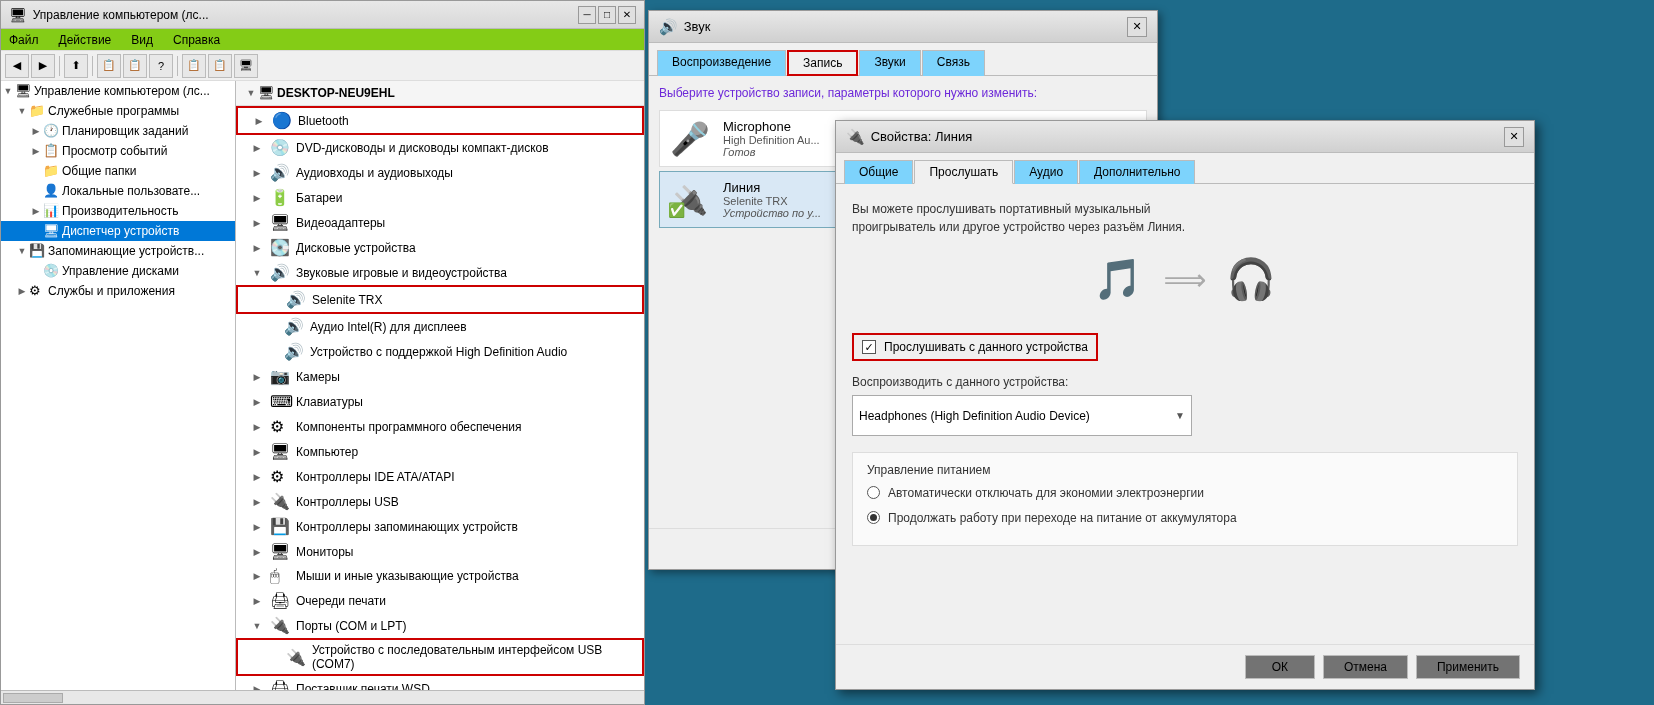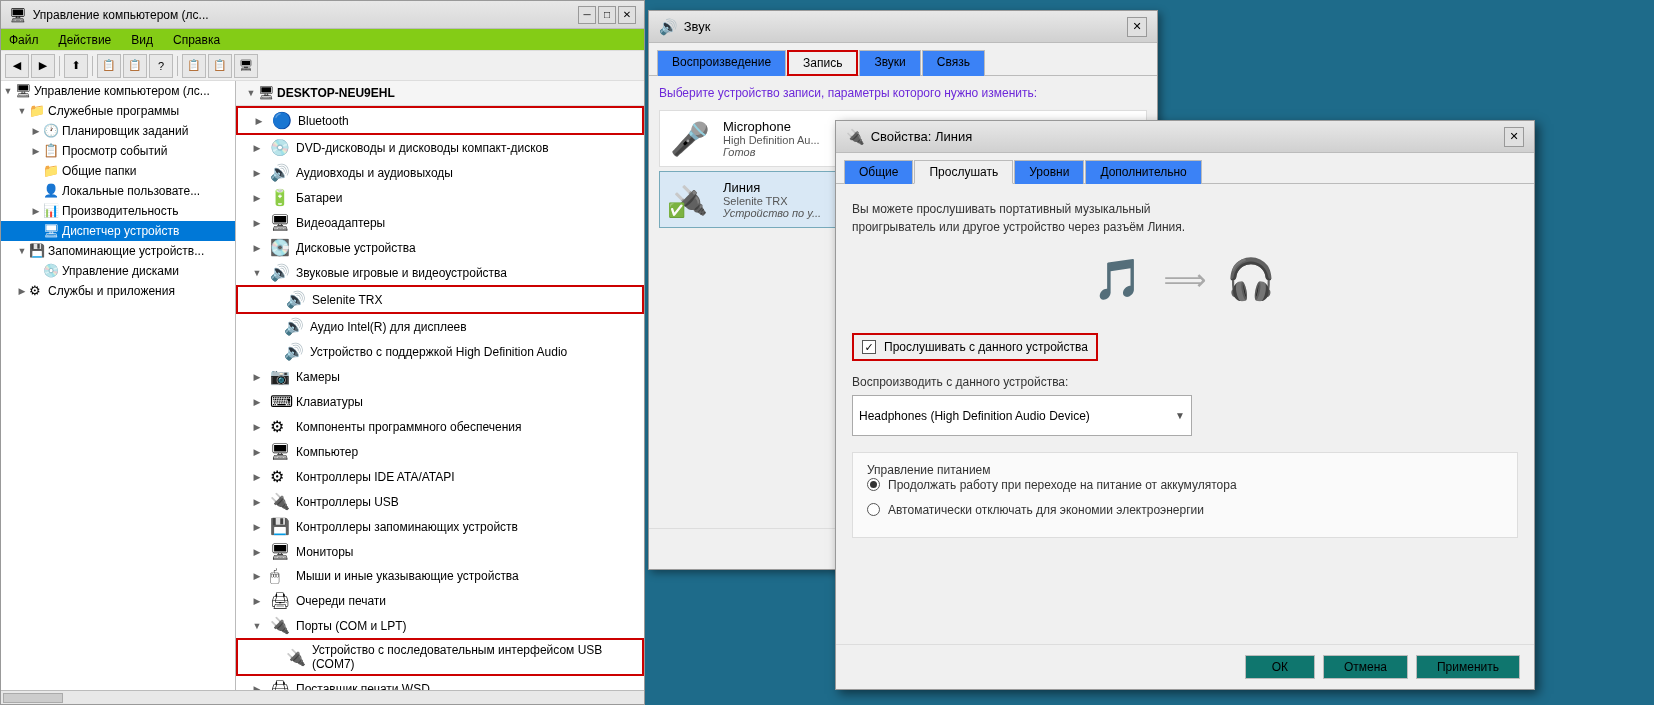--- a/index.html
+++ b/index.html
@@ -166,21 +166,21 @@
       display: flex;
       gap: 1px;
       padding: 6px 8px 0;
       background: #f0f0f0;
       border-bottom: 1px solid #bbb;
     }
     .tab {
       padding: 4px 14px;
       border: 1px solid #bbb;
       border-bottom: none;
-      background: #3b82f6;
+      background: #7dd3fc;
       cursor: pointer;
       font-size: 12px;
       position: relative;
       bottom: -1px;
     }
     .tab.active {
       background: #f0f0f0;
       border-bottom: 1px solid #f0f0f0;
       z-index: 1;
     }
@@ -277,21 +277,21 @@
       justify-content: space-between;
       font-size: 12px;
     }
     .dropdown-arrow { font-size: 10px; color: #555; }
 
     .power-mgmt-box {
       border: 1px solid #ddd;
       padding: 10px 14px;
       background: #fafafa;
     }
-    .power-mgmt-title { font-size: 12px; color: #333; }
+    .power-mgmt-title { font-size: 12px; margin-bottom: 8px; color: #333; }
     .radio-row {
       display: flex;
       align-items: flex-start;
       gap: 8px;
       margin-bottom: 8px;
     }
     .radio-btn { width: 13px; height: 13px; border-radius: 50%; border: 1px solid #555; background: #fff; display: flex; align-items: center; justify-content: center; margin-top: 1px; flex-shrink: 0; }
     .radio-btn.selected::after { content: ''; width: 7px; height: 7px; border-radius: 50%; background: #333; display: block; }
     .radio-label { font-size: 12px; color: #333; line-height: 1.4; }
 
@@ -299,21 +299,21 @@
       padding: 10px 14px;
       border-top: 1px solid #ddd;
       display: flex;
       justify-content: flex-end;
       gap: 8px;
     }
 
     .dialog-btn {
       padding: 4px 20px;
       border: 1px solid #bbb;
-      background: #0f766e;
+      background: #737373;
       cursor: pointer;
       font-size: 12px;
       min-width: 70px;
       text-align: center;
     }
 
     .scrollbar-h {
       height: 14px;
       background: #e8e8e8;
       border-top: 1px solid #bbb;
@@ -633,21 +633,21 @@
 <div class="props-dialog">
   <div class="dialog-titlebar">
     <span class="title-icon">🔌</span>
     <span class="title-text">Свойства: Линия</span>
     <div class="dialog-close-btn">✕</div>
   </div>
 
   <div class="tabs-bar">
     <div class="tab">Общие</div>
     <div class="tab active">Прослушать</div>
-    <div class="tab">Уровни</div>
+    <div class="tab">Аудио</div>
     <div class="tab">Дополнительно</div>
   </div>
 
   <div class="props-content">
     <p class="props-description">Вы можете прослушивать портативный музыкальный<br>проигрыватель или другое устройство через разъём Линия.</p>
 
     <div class="props-visual">
       <span class="vis-icon">🎵</span>
       <span style="font-size:30px; color:#aaa;">⟹</span>
       <span class="vis-icon">🎧</span>
@@ -664,27 +664,27 @@
 
     <div class="props-dropdown">
       <span>Headphones (High Definition Audio Device)</span>
       <span class="dropdown-arrow">▼</span>
     </div>
 
     <div class="power-mgmt-box">
       <p class="power-mgmt-title">Управление питанием</p>
 
       <div class="radio-row">
+        <div class="radio-btn"></div>
+        <span class="radio-label">Автоматически отключать для экономии электроэнергии</span>
+      </div>
+
+      <div class="radio-row">
         <div class="radio-btn selected"></div>
         <span class="radio-label">Продолжать работу при переходе на питание от аккумулятора</span>
-      </div>
-
-      <div class="radio-row">
-        <div class="radio-btn"></div>
-        <span class="radio-label">Автоматически отключать для экономии электроэнергии</span>
       </div>
     </div>
   </div>
 
   <div class="props-bottom">
     <div class="dialog-btn">ОК</div>
     <div class="dialog-btn">Отмена</div>
     <div class="dialog-btn">Применить</div>
   </div>
 </div>

